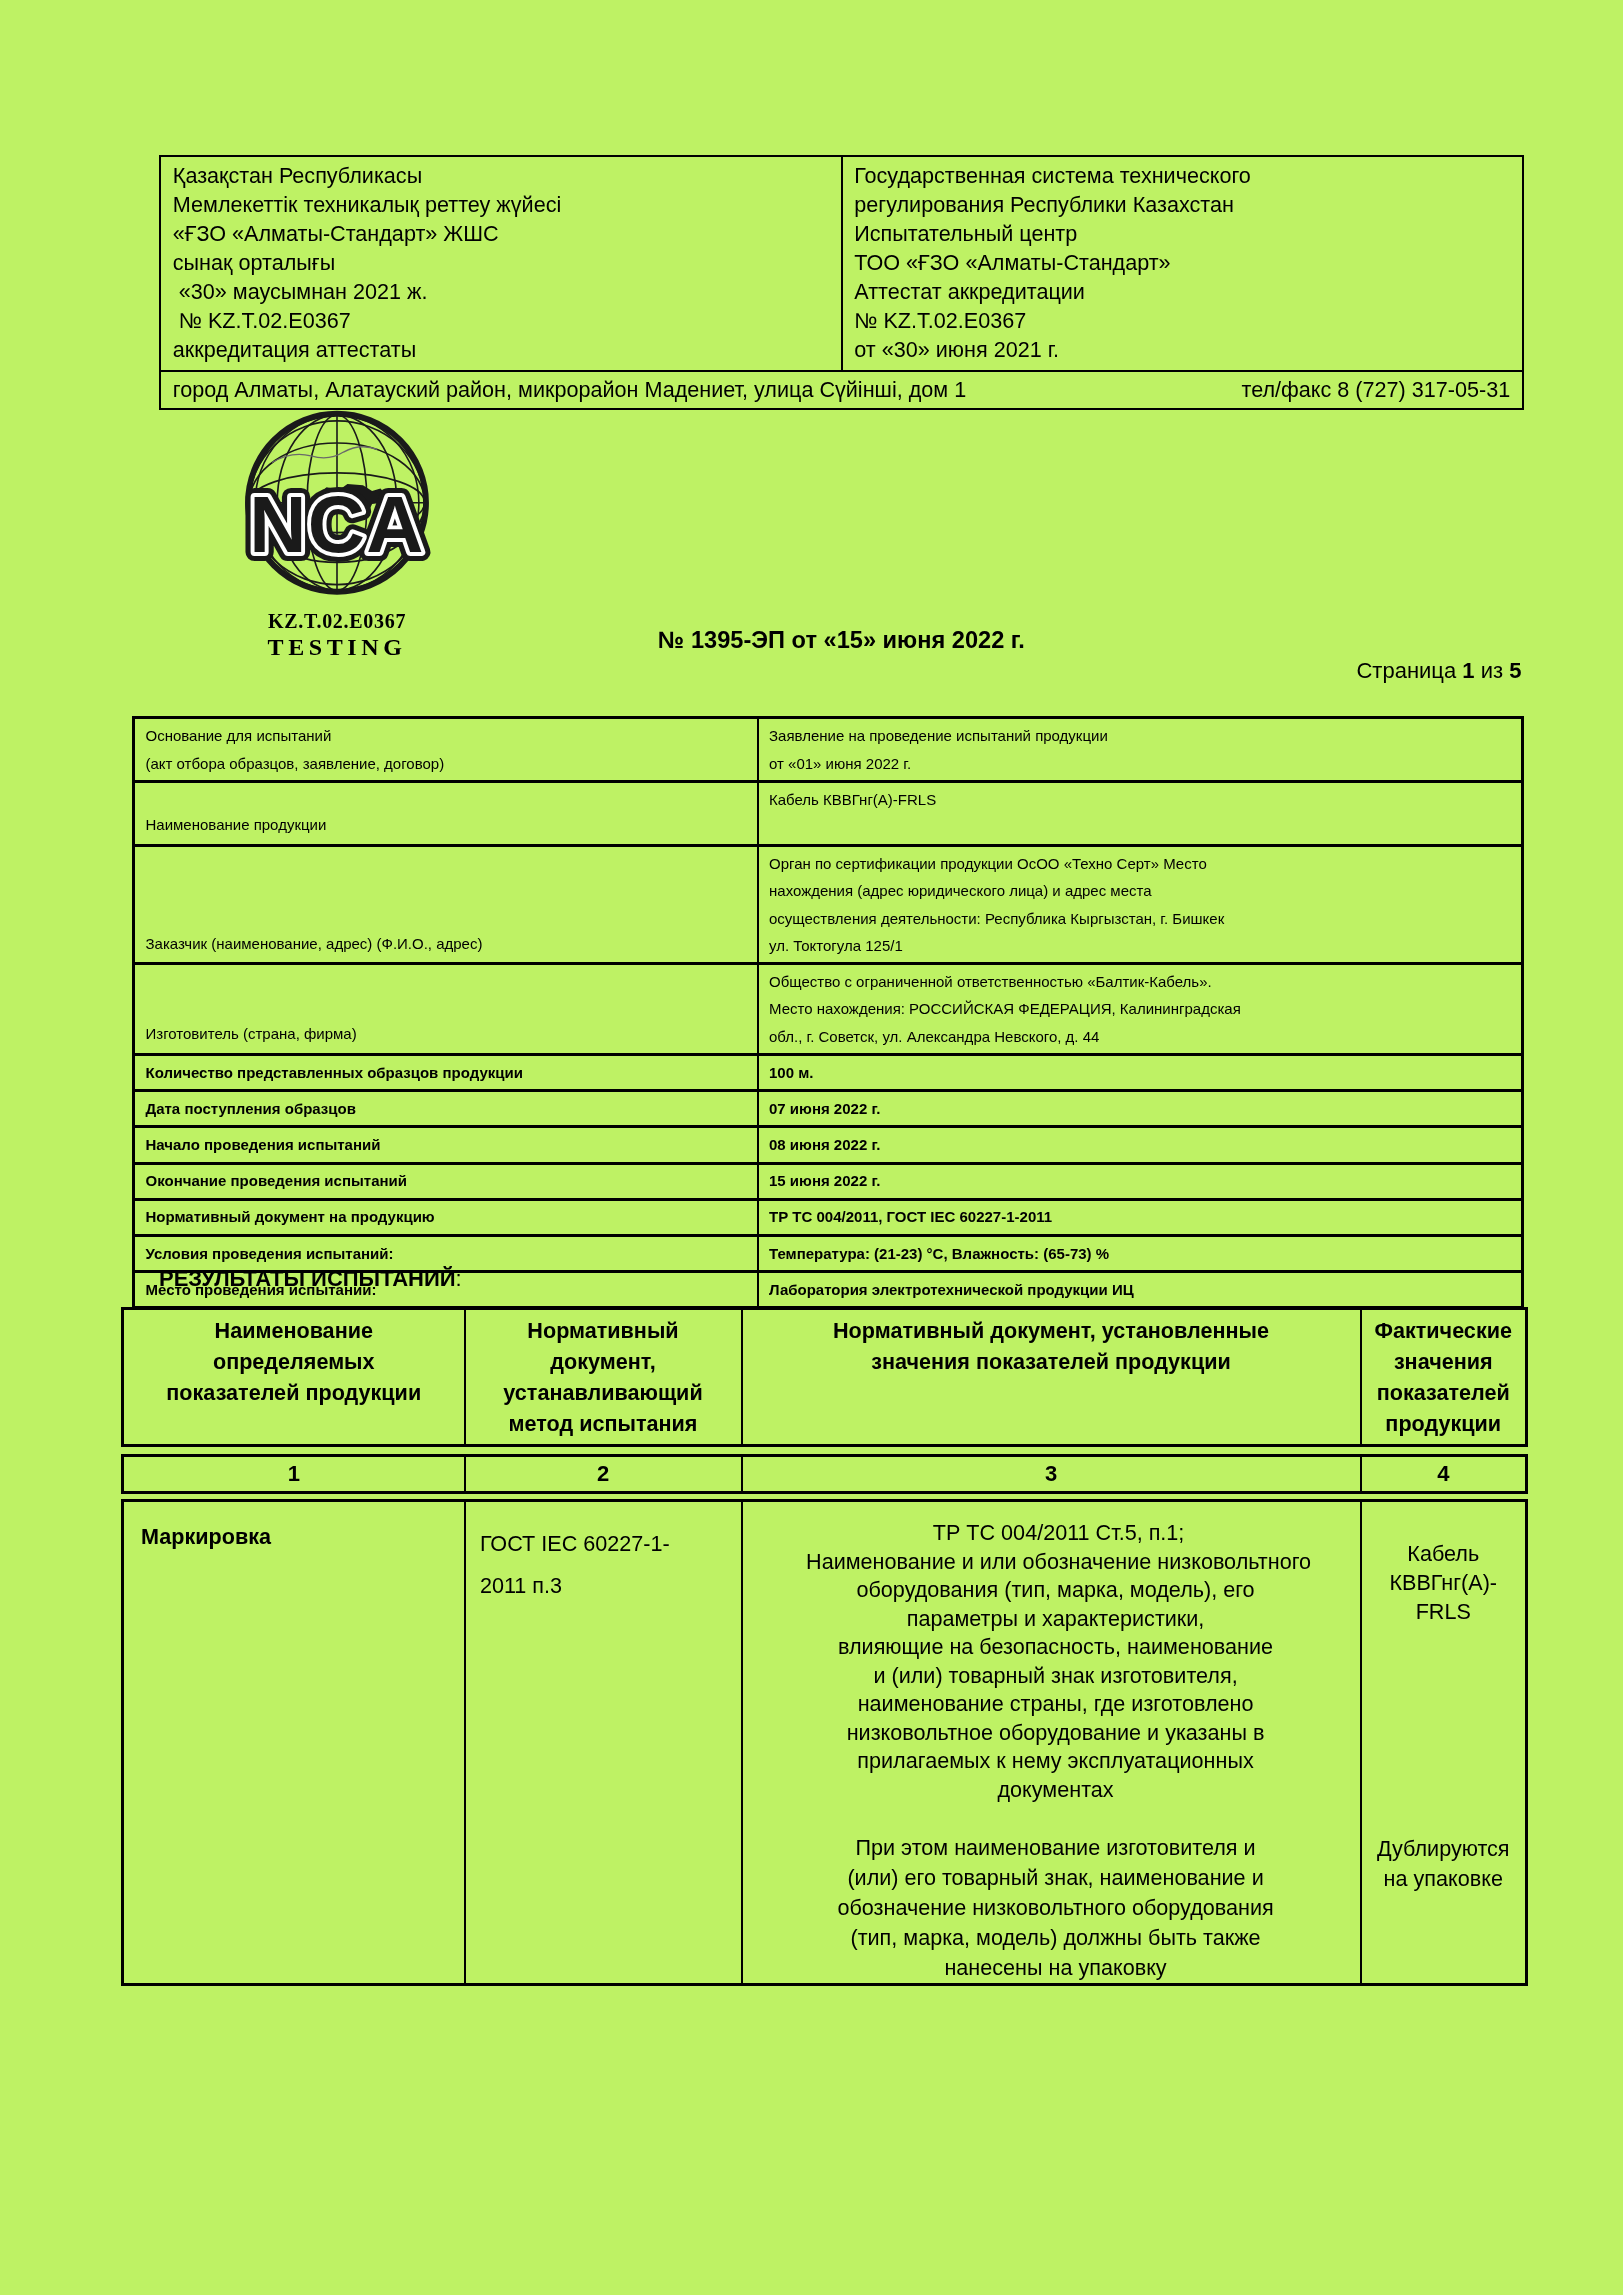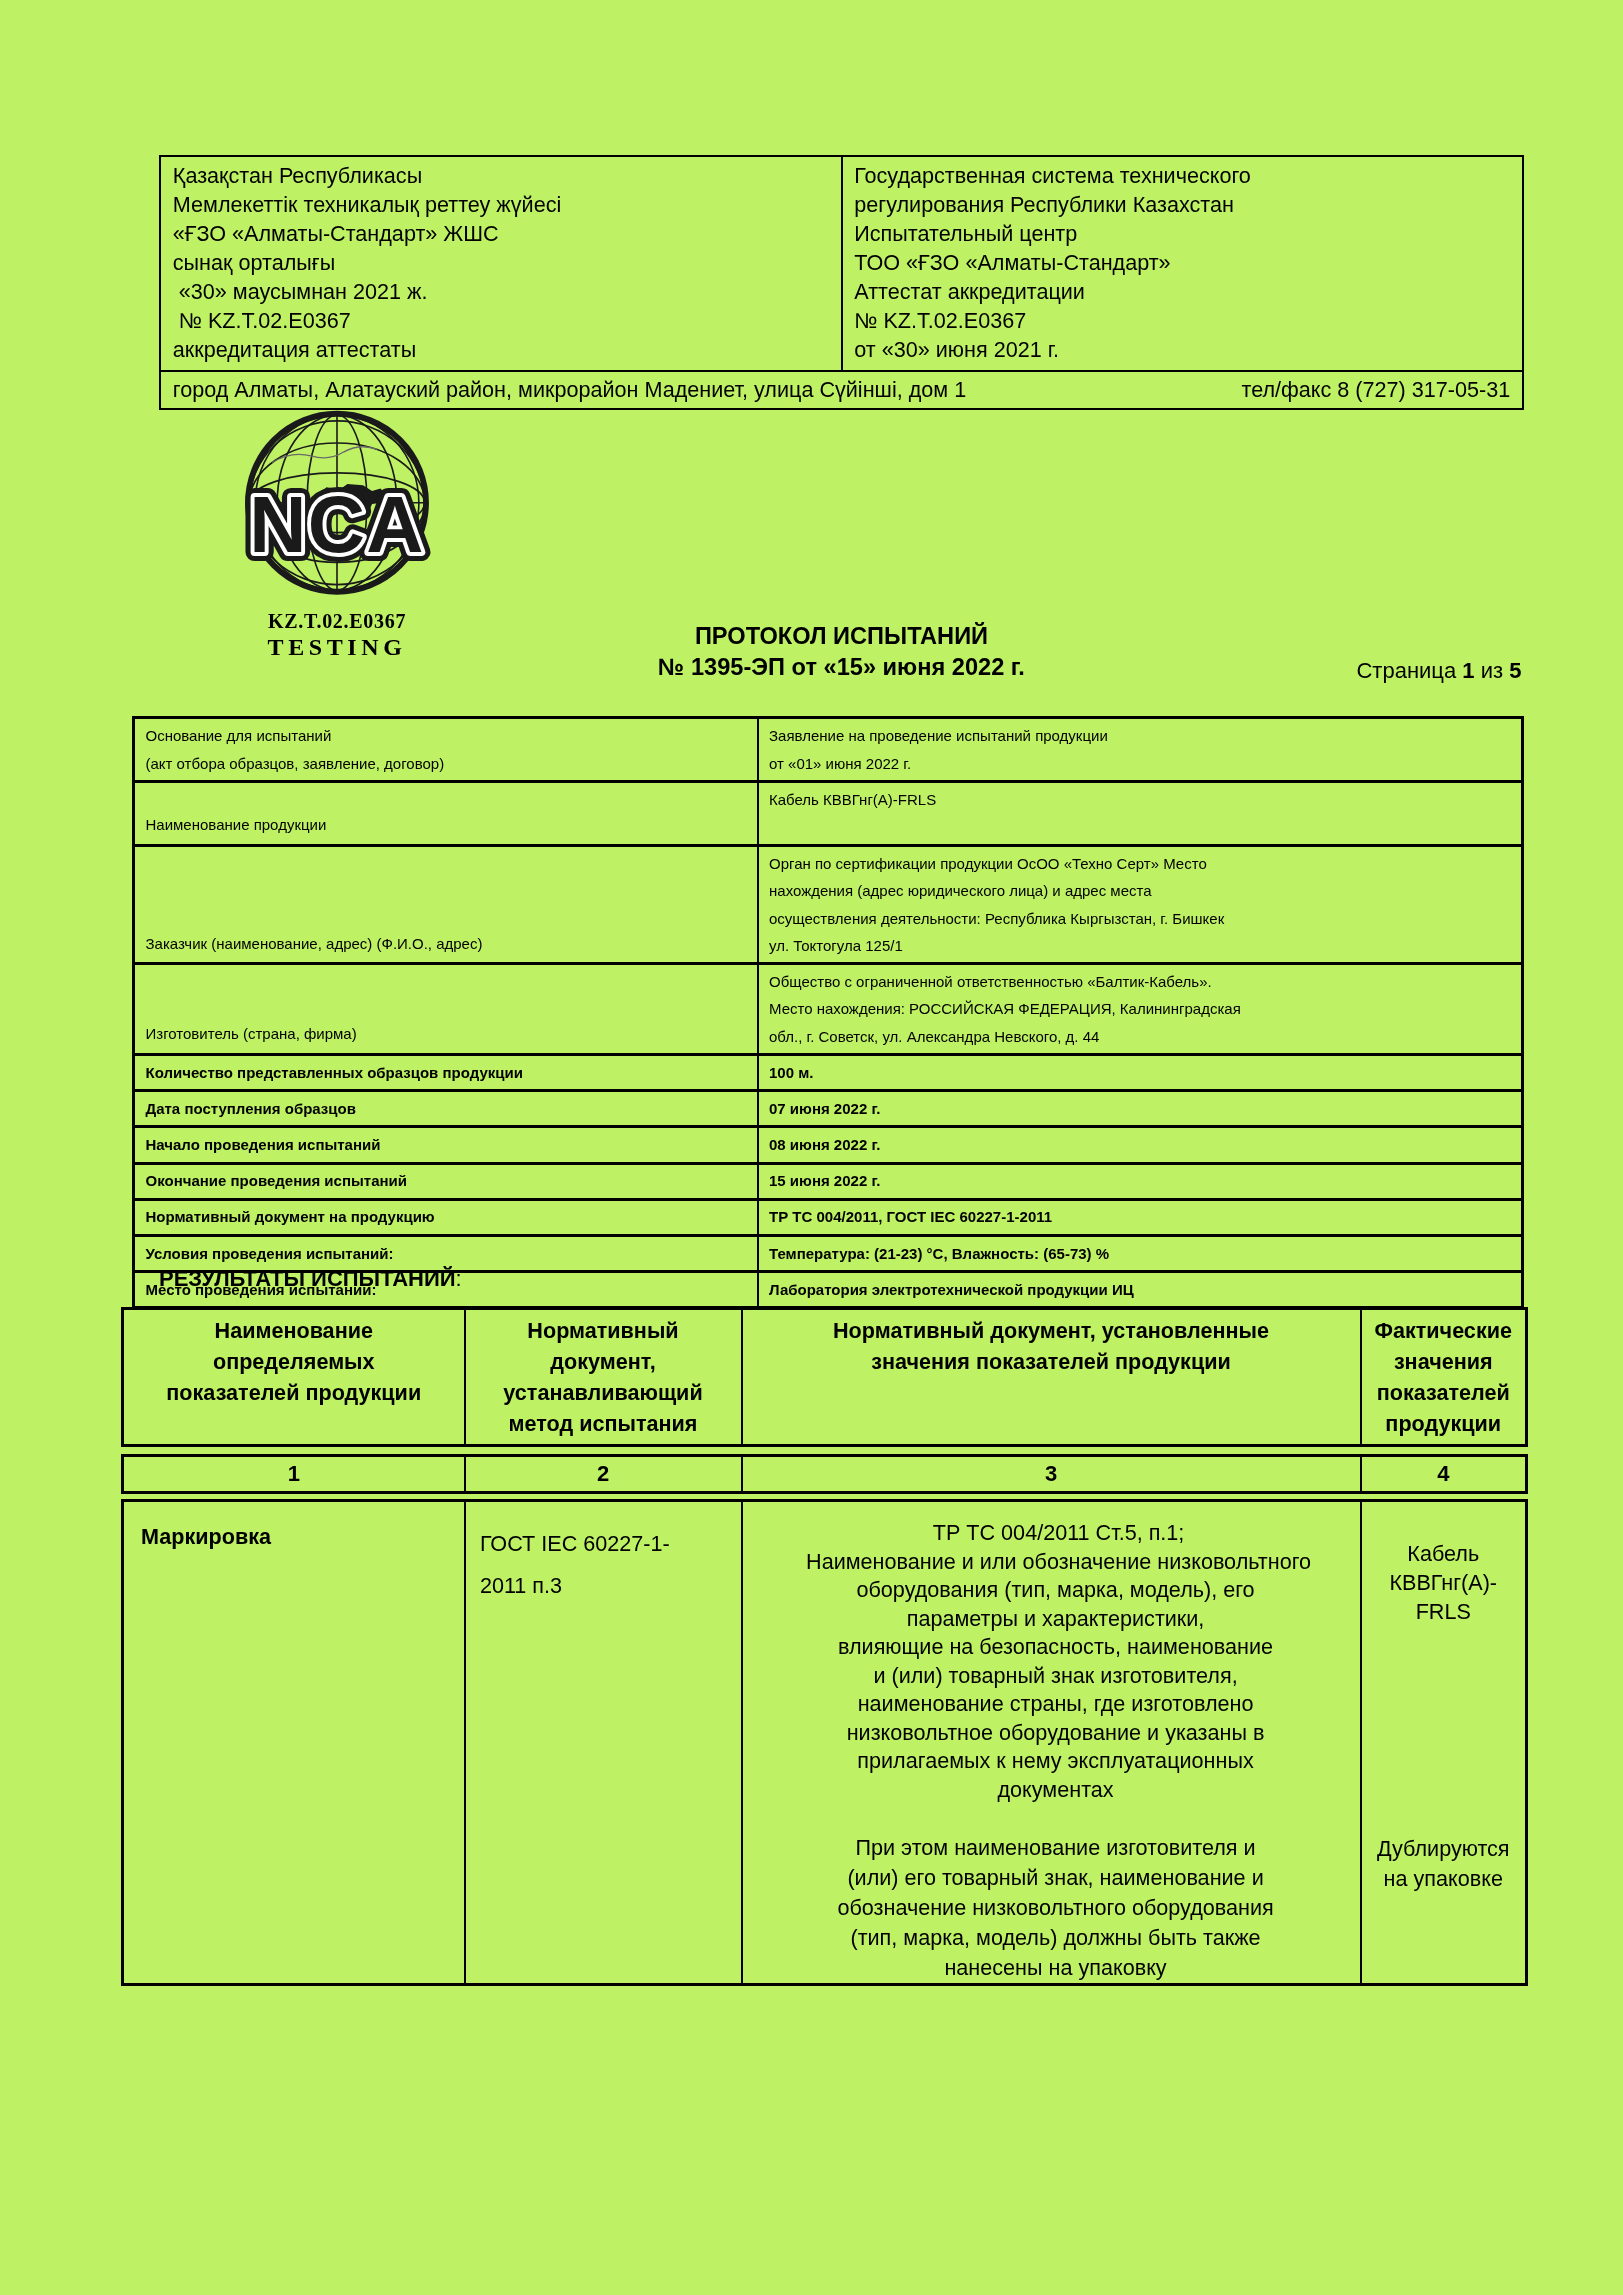--- a/index.html
+++ b/index.html
@@ -163,21 +163,20 @@
         <text x="160" y="228" fill="#1a1a1a" stroke="#1a1a1a" stroke-width="28" stroke-linejoin="round">NCA</text>
         <text x="160" y="228" fill="#1a1a1a" stroke="#ffffff" stroke-width="12" stroke-linejoin="round">NCA</text>
         <text x="160" y="228" fill="#1a1a1a">NCA</text>
       </g>
     </svg>
     <div class="logo-code">KZ.T.02.E0367</div>
     <div class="logo-caption">TESTING</div>
   </div>
 
   <div class="title-block">
-    <div>ПРОТОКОЛ ИСПЫТАНИЙ</div>
     <div class="title-line2">№ 1395-ЭП от «15» июня  2022 г.</div>
     <div class="page-indicator"><span>Страница </span><b>1</b><span> из </span><b>5</b></div>
   </div>
 
   <table class="info-table">
     <tbody>
         <tr class="ir-top">
       <td class="lbl preline">Основание для испытаний
 (акт отбора образцов, заявление, договор)</td>
       <td class="val preline">Заявление на проведение испытаний продукции

